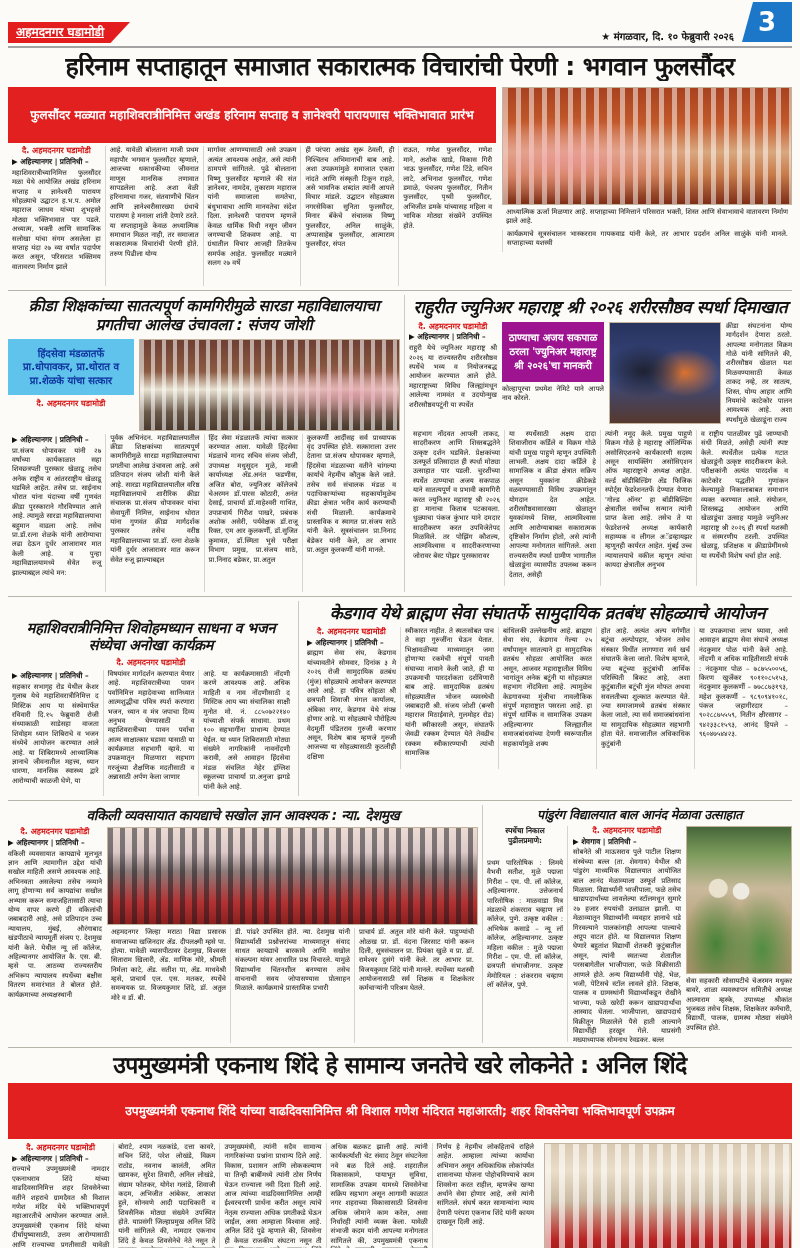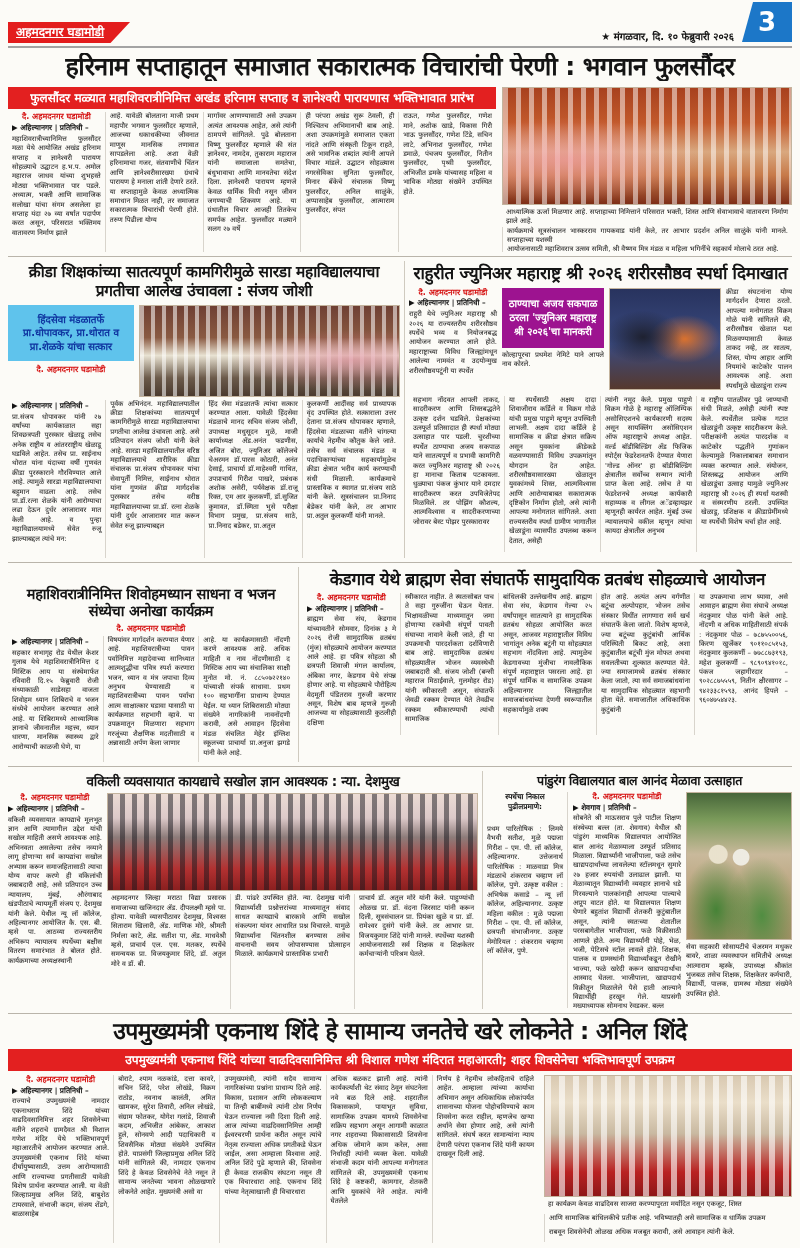--- a/index.html
+++ b/index.html
@@ -11,27 +11,27 @@
   .badge{background:#e31d1d;color:#fff;font-weight:bold;font-size:12px;line-height:1;
          padding:4px 26px 5px 8px;clip-path:polygon(0 0,100% 0,84% 100%,0 100%);
          text-decoration:underline;margin-bottom:3px;}
   .dateline{margin-left:auto;font-size:10px;font-weight:bold;padding:0 58px 3px 0;}
   .pagenum{position:absolute;right:0;top:2px;width:50px;height:40px;background:#1c77c8;color:#fff;
            font-size:26px;font-weight:bold;display:flex;align-items:center;justify-content:center;
            clip-path:polygon(22% 0,100% 0,100% 100%,0 100%);}
   
   .h1{font-size:25px;font-weight:800;text-align:center;line-height:1.12;margin:5px 0 6px;
       letter-spacing:-0.6px;white-space:nowrap;overflow:hidden;}
-  .h2{font-weight:800;text-align:center;line-height:1.2;margin:2px 0 4px;letter-spacing:-0.3px;}
+  .h2{font-weight:800;text-align:center;line-height:1.2;margin:2px 0 4px;letter-spacing:-0.3px;font-style:italic;}
   .h2.s17{font-size:17px;} .h2.s16{font-size:15.5px;} .h2.s15{font-size:14.5px;}
   .h2.s14{font-size:13.5px;} .h2.s13{font-size:12.5px;}
   .h1b{font-size:23px;font-weight:800;text-align:center;line-height:1.15;margin:4px 0 4px;
        letter-spacing:-0.5px;white-space:nowrap;overflow:hidden;}
   .redbar{background:#e32020;color:#fff;font-weight:bold;font-size:12px;text-align:center;
-          padding:4px 4px;line-height:1.2;}
+          padding:21px 4px;line-height:1.2;}
   
   .bodytxt{font-size:6.9px;line-height:1.36;text-align:justify;}
   .cols{display:flex;}
   .col{flex:1;min-width:0;padding:0 4px;}
   .col+.col{border-left:1px solid #d8d4cc;}
   .byline-paper{color:#d61414;font-weight:bold;font-size:8px;text-align:center;line-height:1.2;}
   .byline-place{font-size:7.3px;font-weight:bold;margin:1px 0 2px;}
   .rule{border:none;border-top:1px solid #b9b4aa;margin:4px 0;}
   .vsep{width:1px;background:#cfcabf;margin:0 4px;}
   
@@ -98,21 +98,20 @@
         <div class="col">मार्गावर आणण्यासाठी असे उपक्रम अत्यंत आवश्यक आहेत, असे त्यांनी ठामपणे सांगितले. पुढे बोलताना विष्णू फुलसौंदर म्हणाले की संत ज्ञानेश्वर, नामदेव, तुकाराम महाराज यांनी समाजाला समतेचा, बंधुभावाचा आणि मानवतेचा संदेश दिला. ज्ञानेश्वरी पारायण म्हणजे केवळ धार्मिक विधी नसून जीवन जगण्याची शिकवण आहे. या ग्रंथातील विचार आजही तितकेच समर्पक आहेत. फुलसौंदर मळ्याने सलग २७ वर्षे</div>
         <div class="col">ही परंपरा अखंड सुरू ठेवली, ही निश्चितच अभिमानाची बाब आहे. अशा उपक्रमांमुळे समाजात एकता नांदते आणि संस्कृती टिकून राहते, असे भावनिक शब्दांत त्यांनी आपले विचार मांडले. उद्घाटन सोहळ्यास नगरसेविका सुनिता फुलसौंदर, मिनार बँकेचे संचालक विष्णू फुलसौंदर, अनिल साळुंके, अप्पासाहेब फुलसौंदर, आत्माराम फुलसौंदर, संपत</div>
         <div class="col">राऊत, गणेश फुलसौंदर, गणेश माने, अशोक खाडे, विकास गिरी भाऊ फुलसौंदर, गणेश टिंडे, सचिन लाटे, अभिनाश फुलसौंदर, गणेश डमाळे, पंचजय फुलसौंदर, नितीन फुलसौंदर, पृथ्वी फुलसौंदर, अभिजीत डमके यांच्यासह महिला व भाविक मोठ्या संख्येने उपस्थित होते.</div>
       </div>
     </div>
     <div class="grow" style="padding-left:6px;">
       <div class="photo ph1" style="height:116px;"></div>
       <div class="cols capt" style="margin-top:3px;height:44px;overflow:hidden;">
         <div class="col">आध्यात्मिक ऊर्जा मिळणार आहे. सप्ताहाच्या निमित्ताने परिसरात भक्ती, शिस्त आणि सेवाभावाचे वातावरण निर्माण झाले आहे.</div>
         <div class="col">कार्यक्रमाचे सूत्रसंचालन भास्करराव गायकवाड यांनी केले, तर आभार प्रदर्शन अनिल साळुंके यांनी मानले. सप्ताहाच्या यशस्वी</div>
-        <div class="col">आयोजनासाठी महाशिवरात्र उत्सव समिती, श्री वैष्णव मित्र मंडळ व महिला भगिनींचे सहकार्य मोलाचे ठरत आहे.</div>
       </div>
     </div>
   </div>
 
   <hr class="rule">
 
   <div class="flexrow">
     <div style="width:392px;">
       <div class="h2 s16">क्रीडा शिक्षकांच्या सातत्यपूर्ण कामगिरीमुळे सारडा महाविद्यालयाचा प्रगतीचा आलेख उंचावला : संजय जोशी</div>
       <div class="flexrow">

